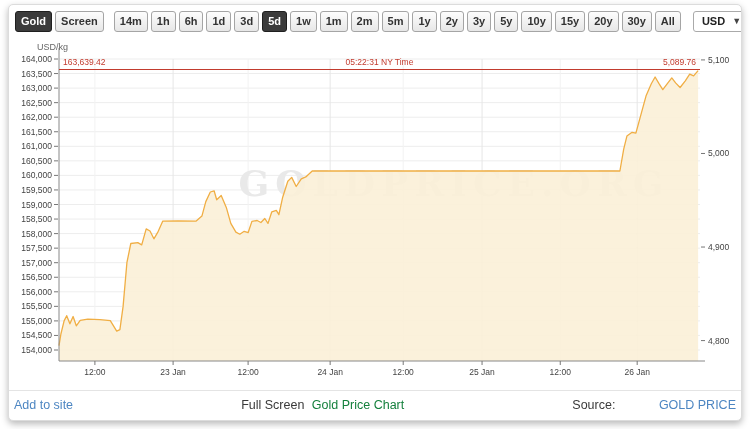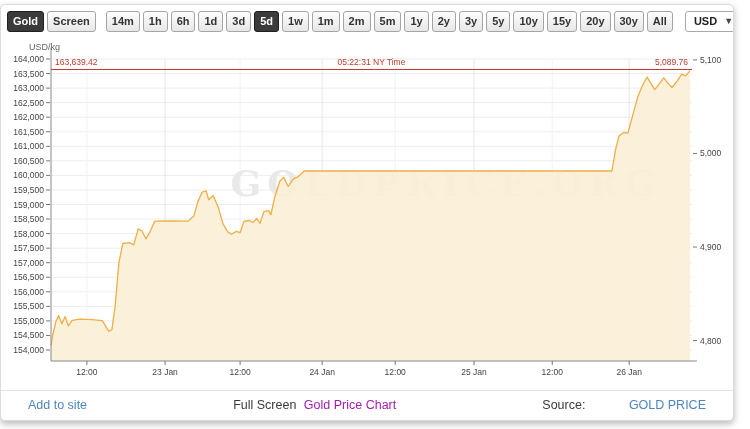--- a/index.html
+++ b/index.html
@@ -1,36 +1,36 @@
 <!DOCTYPE html>
 <html><head>
 <meta charset="utf-8">
 <style>
   html,body{margin:0;padding:0;background:#fff;width:750px;height:429px;overflow:hidden;
     font-family:"Liberation Sans",sans-serif;}
-  .widget{position:absolute;left:0;top:4px;width:732px;height:415px;background:#fff;
+  .widget{position:absolute;left:8px;top:4px;width:732px;height:415px;background:#fff;
     border:1px solid #dcdcdc;border-radius:5px;box-shadow:0 3px 7px rgba(0,0,0,.28);overflow:hidden;}
   .toolbar{height:33px;display:flex;align-items:flex-start;padding:6px 0 0 6px;box-sizing:border-box;}
   .btn-group{display:flex;}
   .btn-group + .btn-group{margin-left:7px;}
   .tb-btn{font:bold 11px "Liberation Sans",sans-serif;color:#333;
     background:linear-gradient(#fdfdfd,#e7e7e7);border:1px solid #a5a5a5;border-radius:3px;
     padding:3px 5px;margin-right:3px;cursor:pointer;line-height:13px;}
   .tb-btn.sel{background:#3b3b3b;color:#fff;border-color:#1f1f1f;}
   .currency-select{margin-left:9px;display:flex;align-items:flex-start;gap:7px;
     border:1px solid #aaa;border-radius:3px;background:#fff;padding:3px 8px;
     font:bold 11px "Liberation Sans",sans-serif;color:#222;cursor:pointer;line-height:13px;}
   .currency-select .chev{font-size:9px;color:#444;}
   svg{display:block;}
   .tick{font:8.5px "Liberation Sans",sans-serif;fill:#444;}
   .unit{font:9px "Liberation Sans",sans-serif;fill:#666;}
   .redlbl{font:8.5px "Liberation Sans",sans-serif;}
   .wm{font:bold 36px "DejaVu Serif",serif;letter-spacing:6px;}
   .footer{height:28px;border-top:1px solid #e4e4e4;display:flex;align-items:center;
-    justify-content:space-between;padding:0 27px;font-size:12.5px;color:#3a3a3a;}
+    justify-content:space-between;padding:0 5px;font-size:12.5px;color:#3a3a3a;}
   .footer a{text-decoration:none;cursor:pointer;}
   .footer .lnk{color:#4d86c2;}
   .footer-center span{margin-right:4px;text-align:right;}
 </style>
 </head>
 <body>
 
 <div class="widget">
 
   <div class="toolbar">
@@ -176,21 +176,21 @@
         <text x="54" y="27.492877999999628" text-anchor="start" class="redlbl" fill="#c23b2e">163,639.42</text>
         <text x="370.5" y="27.492877999999628" text-anchor="middle" class="redlbl" fill="#c23b2e">05:22:31 NY Time</text>
         <text x="687" y="27.492877999999628" text-anchor="end" class="redlbl" fill="#c23b2e">5,089.76</text>
       </g>
     </svg>
 
   <div class="footer">
     <a class="lnk" style="color: rgb(77, 134, 194);">Add to site</a>
     <div class="footer-center">
       <span>Full Screen</span>
-      <a class="lnk" style="color: #a21caf;">Gold Price Chart</a>
+      <a class="lnk" style="color: #15803d;">Gold Price Chart</a>
     </div>
     <div class="footer-right">
       <span>Source:</span>
       <a class="lnk" style="color: rgb(77, 134, 194); margin-left: 40px;">GOLD PRICE</a>
     </div>
   </div>
 
 </div>
 
 </body></html>

